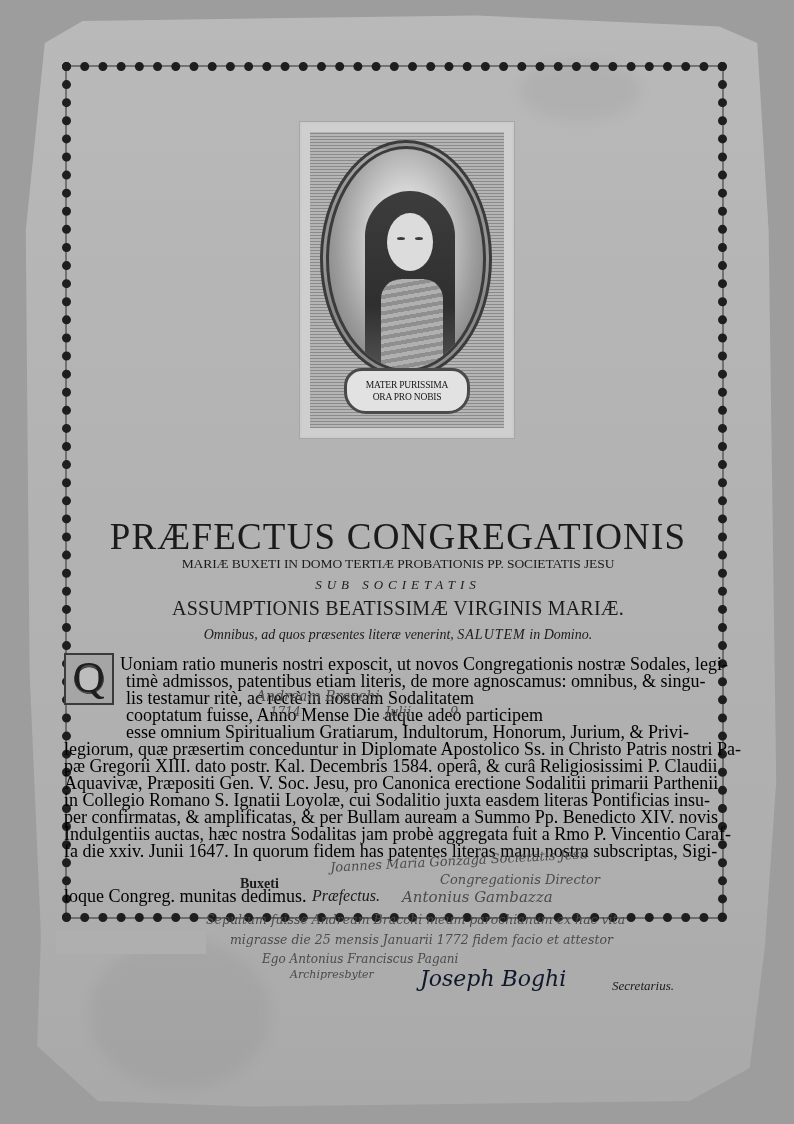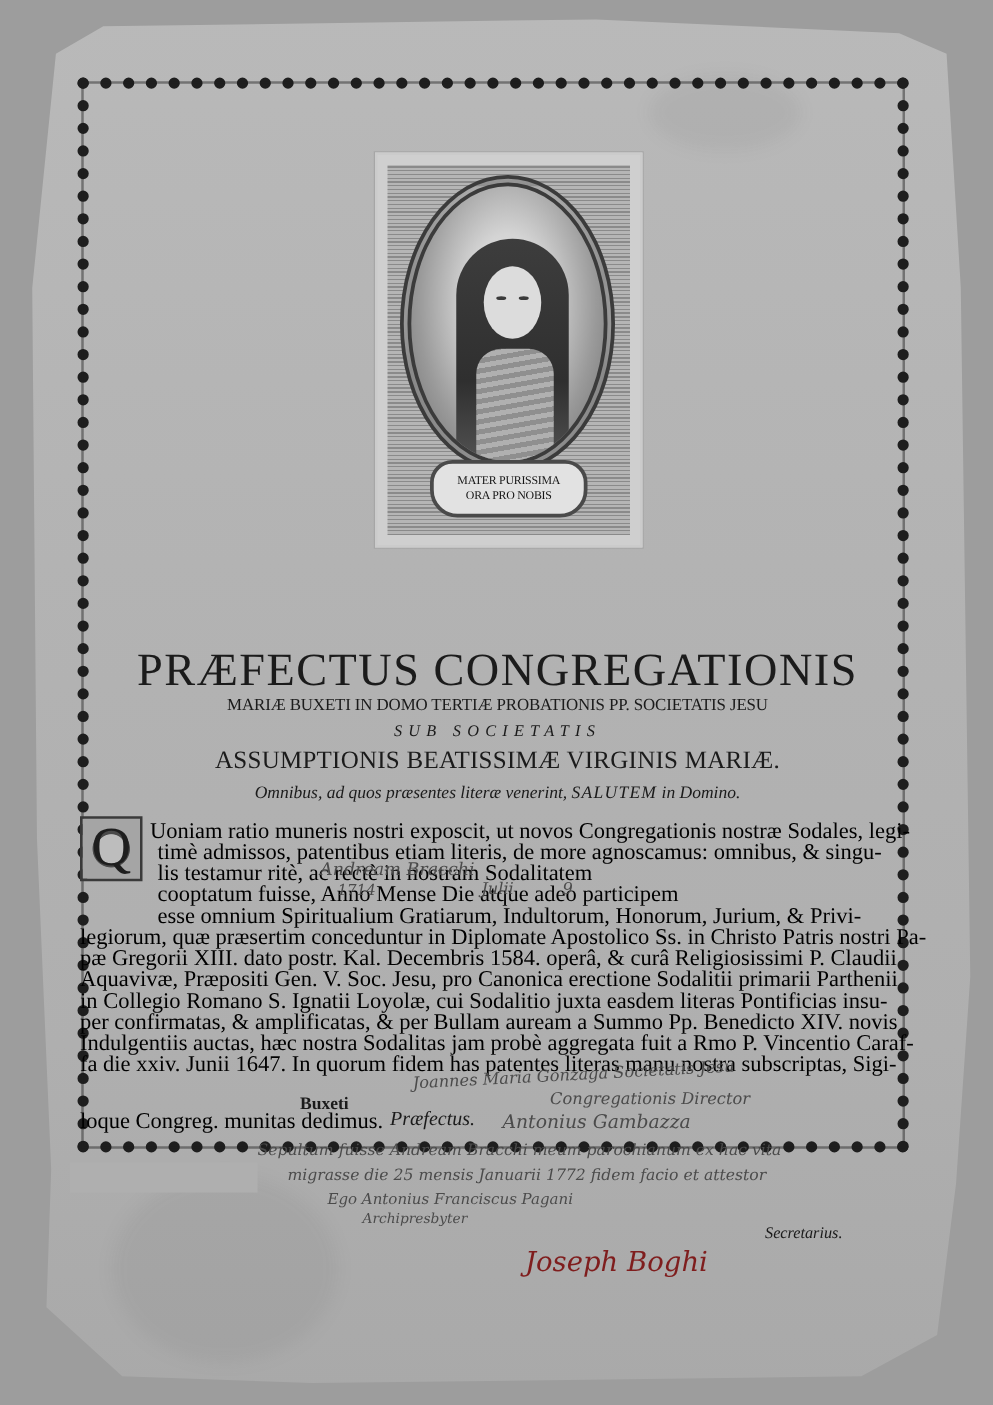--- a/index.html
+++ b/index.html
@@ -253,14 +253,14 @@
 <div class="hand" style="left:440px;top:872px;font-size:13px;">Congregationis Director</div>
 
 <div class="role" style="left:312px;top:887px;">Præfectus.</div>
 <div class="hand" style="left:402px;top:888px;font-size:15px;">Antonius Gambazza</div>
 
 <div class="hand" style="left:206px;top:912px;font-size:12.5px;">Sepultum fuisse Andream Bracchi meum parochianum ex hac vita</div>
 <div class="hand" style="left:230px;top:932px;font-size:12.5px;">migrasse die 25 mensis Januarii 1772 fidem facio et attestor</div>
 <div class="hand" style="left:262px;top:952px;font-size:12px;">Ego Antonius Franciscus Pagani</div>
 <div class="hand" style="left:290px;top:968px;font-size:11px;">Archipresbyter</div>
 
-<div class="hand" style="left:420px;top:998px;font-size:22px;color:#7f1d1d;text-align:right;">Joseph Boghi</div>
+<div class="hand" style="left:420px;top:966px;font-size:22px;color:#0f172a;text-align:right;">Joseph Boghi</div>
 <div class="role" style="left:612px;top:978px;font-size:13px;">Secretarius.</div>
 
 </body></html>

